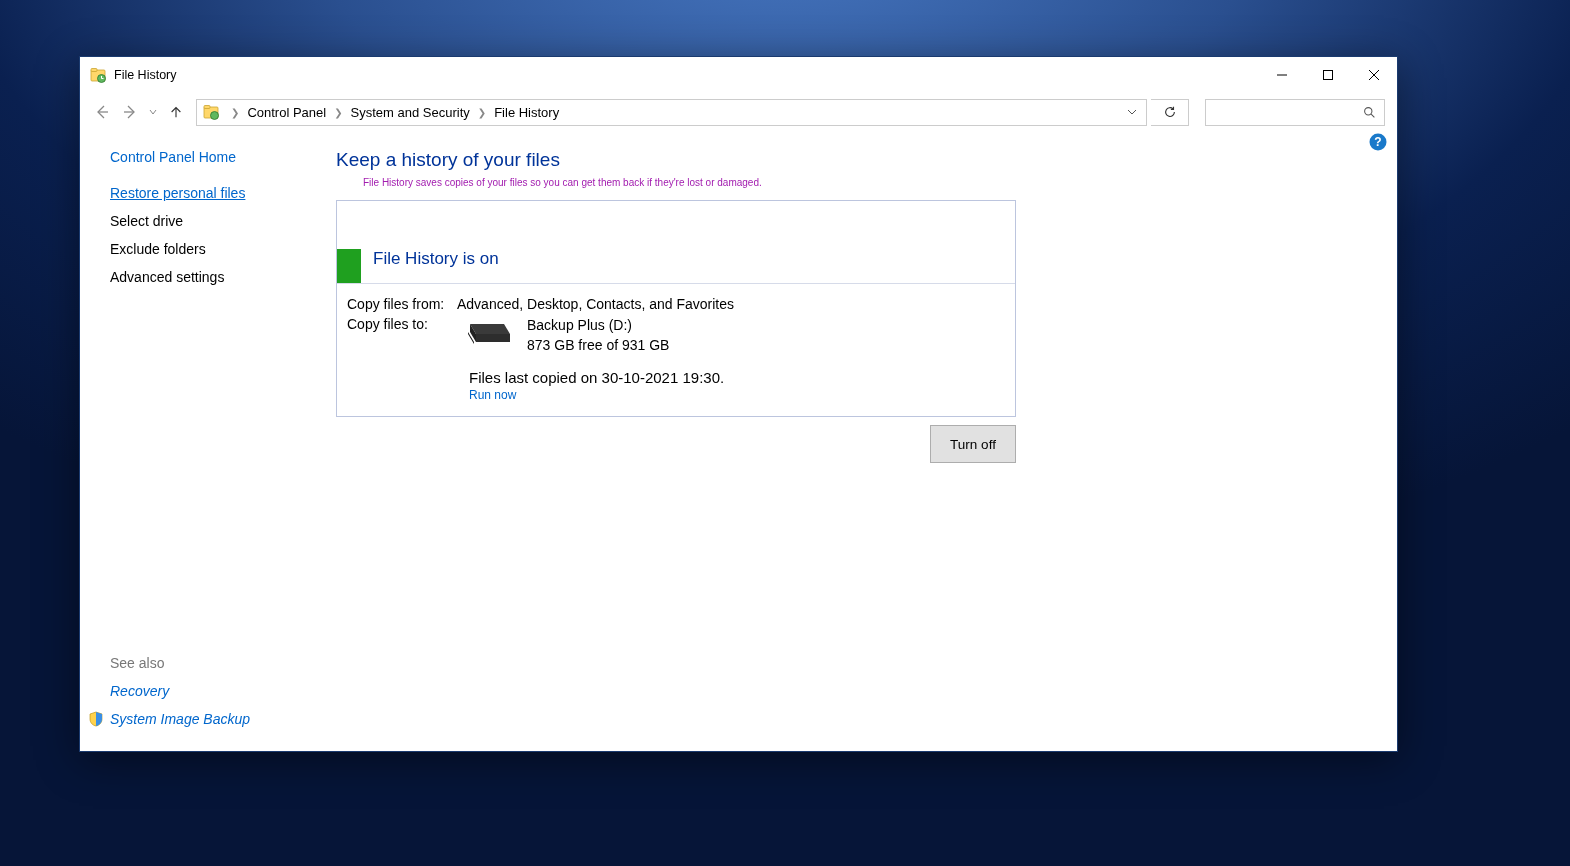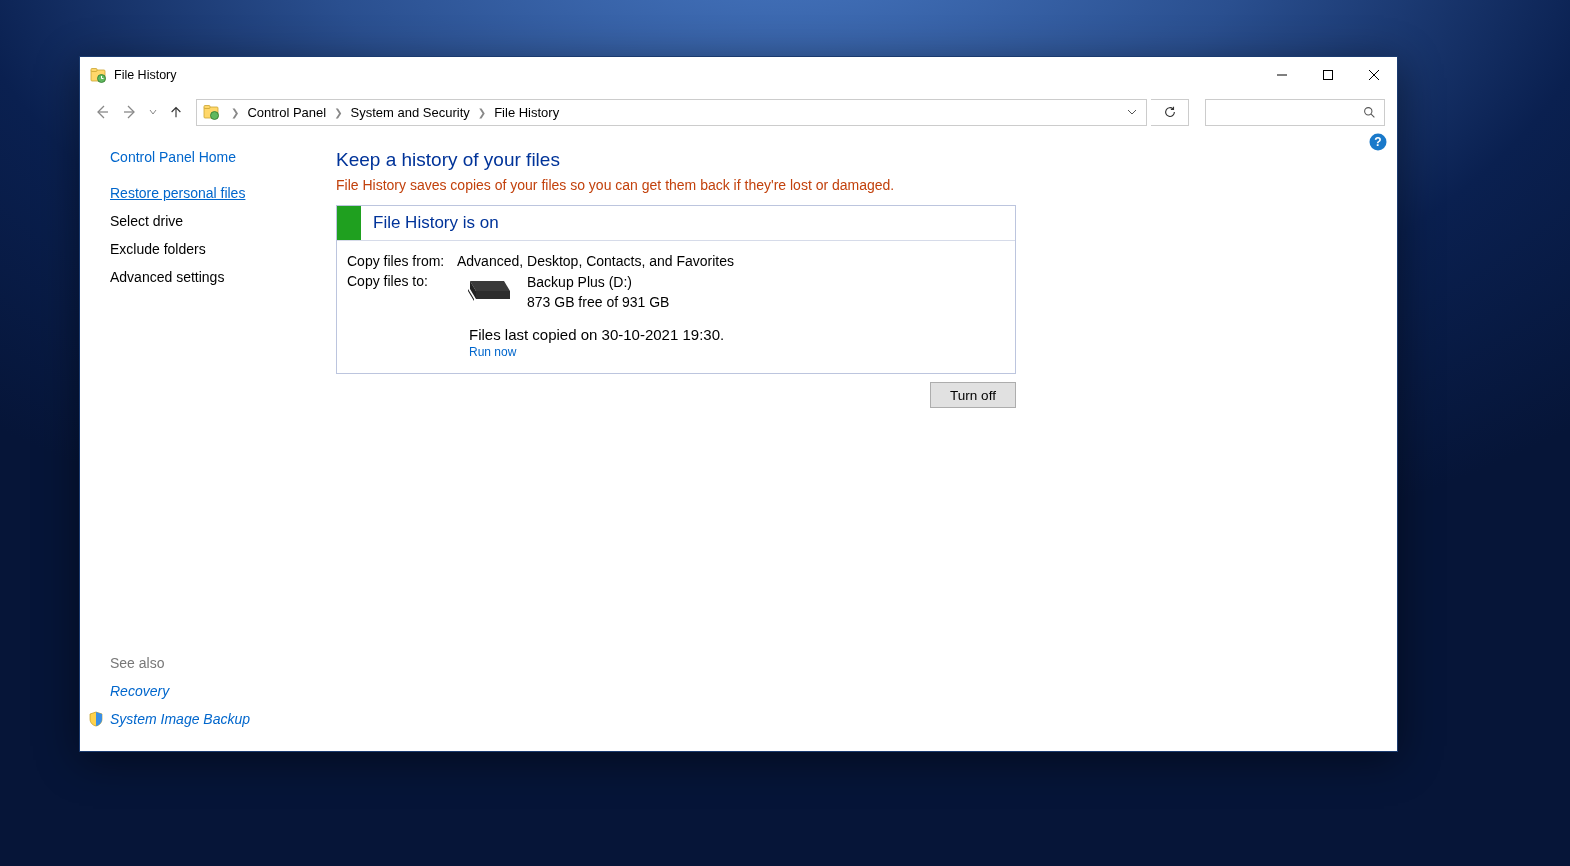--- a/index.html
+++ b/index.html
@@ -74,46 +74,47 @@
   .sidebar a.link.active { text-decoration:underline; }
   .sidebar a.plain { color:#000; text-decoration:none; margin-bottom:12px; }
   .sidebar .spacer { flex:1; }
   .sidebar .seealso-label { color:#777; font-size:14px; margin-bottom:12px; }
   .sidebar .bottom-link { color:#0066cc; text-decoration:none; margin-bottom:12px; display:flex; align-items:flex-start;font-style:italic; }
   .shield-icon { width:16px; height:16px; margin-right:6px; margin-left:-22px; }
 
   .main { flex:1; padding:18px 40px 18px 0; position:relative; }
   .help-icon { position:absolute; top:2px; right:10px; width:18px; height:18px; }
   .main h1 { color:#003399; font-weight:400; font-size:19px; margin-bottom:6px; }
-  .main .subtitle { font-size:14px; color:#c2410c; margin-bottom:12px; }
+  .main .subtitle { font-size:10px; color:#a21caf; margin-bottom:12px;margin-left:27px; }
   .status-box {
     width:680px;
     border:1px solid #bcc5de;
   }
   .status-header {
     height:35px;
-    display:flex; align-items:center;
+    display:flex; align-items:flex-start;
     border-bottom:1px solid #d6dbe9;
+    margin-top:48px;
   }
   .status-flag { width:24px; height:100%; background:#1fa01f; margin-right:12px; }
   .status-text { color:#003399; font-size:17px; }
   .status-body { padding:12px 10px 14px 10px; font-size:14px; }
   .row { display:flex; margin-bottom:4px; }
   .row .lbl { width:110px; color:#000; }
   .row .val { color:#000; }
   .drive-row { display:flex; margin-top:2px; }
   .drive-row .lbl { width:110px; color:#000; }
   .drive-cell { display:flex; align-items:flex-start; }
   .drive-ico { width:58px; margin-right:12px; display:flex; align-items:center; justify-content:center; padding-top:2px;}
   .drive-info { font-size:14px; line-height:1.4; }
   .last-copied { margin-top:14px; margin-left:122px; font-size:15px; }
   .run-now { margin-left:122px; color:#0066cc; text-decoration:none; font-size:12px; display:inline-block; margin-top:2px; cursor:pointer;}
   .turnoff-row { width:680px; display:flex; justify-content:flex-end; margin-top:8px; }
   .btn {
-    min-width:86px; height:26px;
+    min-width:86px; height:38px;
     border:1px solid #adadad;
     background:#e1e1e1;
     font-size:13.5px;
     display:flex; align-items:center; justify-content:center;
     padding:0 14px;
     cursor:pointer;
   }
 </style>
 </head>
 <body>

